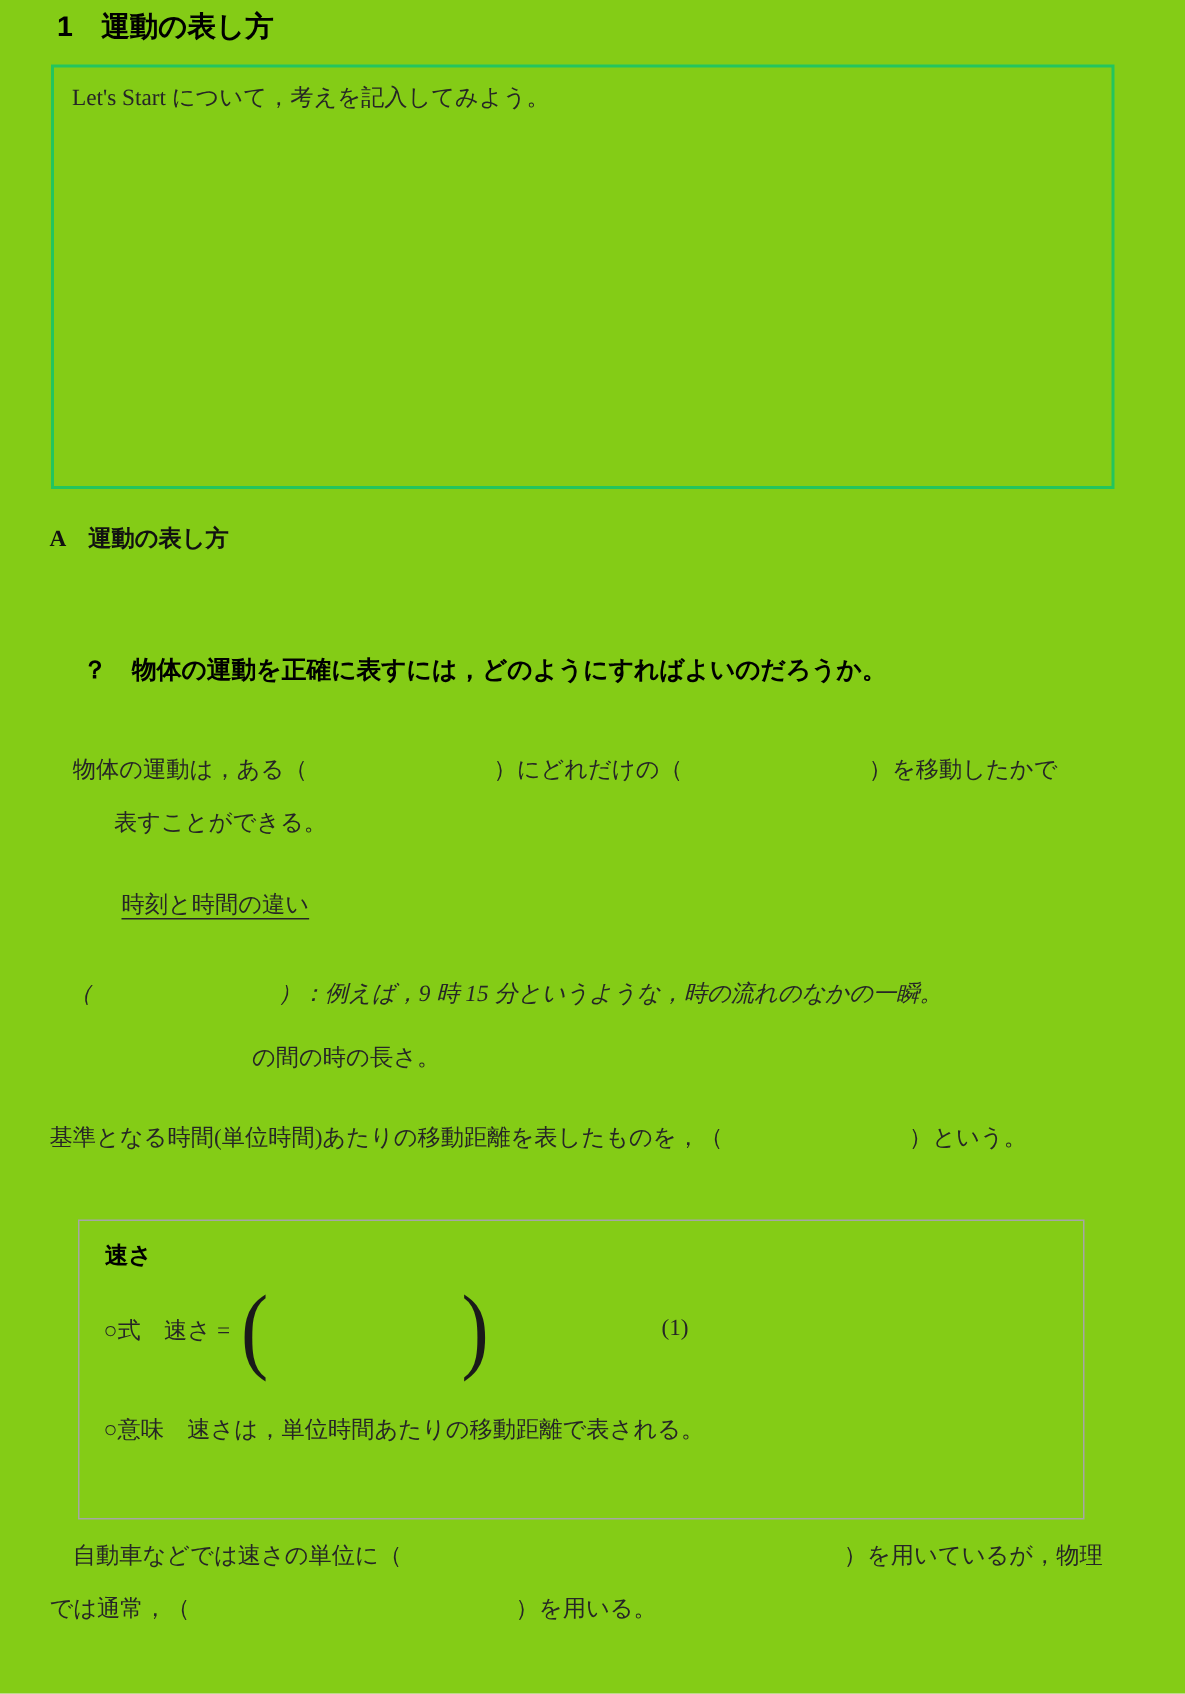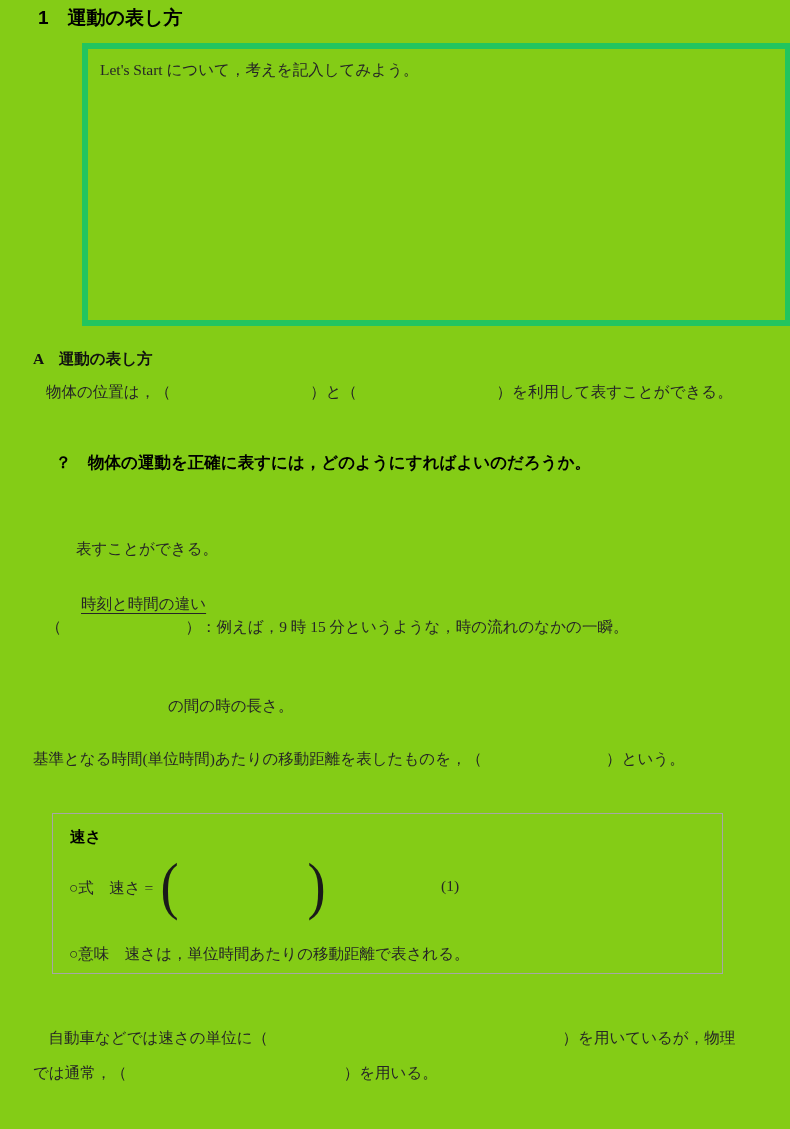--- a/index.html
+++ b/index.html
@@ -27,23 +27,22 @@
   .question{
     font-family:"Liberation Sans","DejaVu Sans",sans-serif;
     font-size:16.5px;font-weight:bold;color:#000;
   }
   .underlined{
     text-decoration:underline;
     text-underline-offset:4px;
     padding-left:48px;
   }
   .lets-start-box{
-    border:6px solid #22c55e;
+    border:2px solid #22c55e;
     box-sizing:border-box;
-    margin-left:48px;
   }
   .speed-box{
     border:1px solid #a6a6a6;
     box-sizing:border-box;
   }
   .speed-heading{
     font-family:"Liberation Sans","DejaVu Sans",sans-serif;
     font-size:15.5px;font-weight:bold;color:#000;
     white-space:pre;
   }
@@ -64,34 +63,34 @@
 <div class="page">
 
   <h1 class="doc-title abs" style="left:38px;top:5px;">1　運動の表し方</h1>
 
   <div class="lets-start-box abs" style="left:34px;top:43px;width:709px;height:283px;">
     <div class="body-text abs" style="left:12px;top:10px;">Let's Start について，考えを記入してみよう。</div>
   </div>
 
   <div class="section-heading abs" style="left:33px;top:349px;">A　運動の表し方</div>
 
-  <div class="body-text abs" style="left:46px;top:381px;">物体の位置は，（　　　　　　　　　）と（　　　　　　　　　）を利用して表すことができる。</div>
 
-  <div class="question abs" style="left:55px;top:452px;">？　物体の運動を正確に表すには，どのようにすればよいのだろうか。</div>
+  <div class="question abs" style="left:55px;top:436px;">？　物体の運動を正確に表すには，どのようにすればよいのだろうか。</div>
 
+  <div class="body-text abs" style="left:33px;top:503px;">　物体の運動は，ある（　　　　　　　　）にどれだけの（　　　　　　　　）を移動したかで</div>
   <div class="body-text abs" style="left:33px;top:538px;margin-left:43px;">表すことができる。</div>
 
   <div class="body-text underlined abs" style="left:33px;top:593px;">時刻と時間の違い</div>
 
-  <div class="body-text abs" style="left:46px;top:616px;">（　　　　　　　　）：例えば，9 時 15 分というような，時の流れのなかの一瞬。</div>
+  <div class="body-text abs" style="left:46px;top:652px;font-style:italic;">（　　　　　　　　）：例えば，9 時 15 分というような，時の流れのなかの一瞬。</div>
   <div class="body-text abs" style="left:168px;top:695px;">の間の時の長さ。</div>
 
   <div class="body-text abs" style="left:33px;top:748px;">基準となる時間(単位時間)あたりの移動距離を表したものを，（　　　　　　　　）という。</div>
 
-  <div class="speed-box abs" style="left:52px;top:813px;width:671px;height:161px;">
+  <div class="speed-box abs" style="left:52px;top:813px;width:671px;height:200px;">
     <div class="speed-heading abs" style="left:17px;top:13px;">速さ</div>
     <div class="body-text abs" style="left:16px;top:63px;">○式　速さ =</div>
     <div class="big-paren" style="left:106px;top:40px;">(</div>
     <div class="big-paren" style="left:253px;top:40px;">)</div>
     <div class="body-text abs" style="left:388px;top:61px;">(1)</div>
     <div class="body-text abs" style="left:16px;top:129px;">○意味　速さは，単位時間あたりの移動距離で表される。</div>
   </div>
 
   <div class="body-text abs" style="left:33px;top:1027px;">　自動車などでは速さの単位に（　　　　　　　　　　　　　　　　　　　）を用いているが，物理</div>
   <div class="body-text abs" style="left:33px;top:1062px;">では通常，（　　　　　　　　　　　　　　）を用いる。</div>

